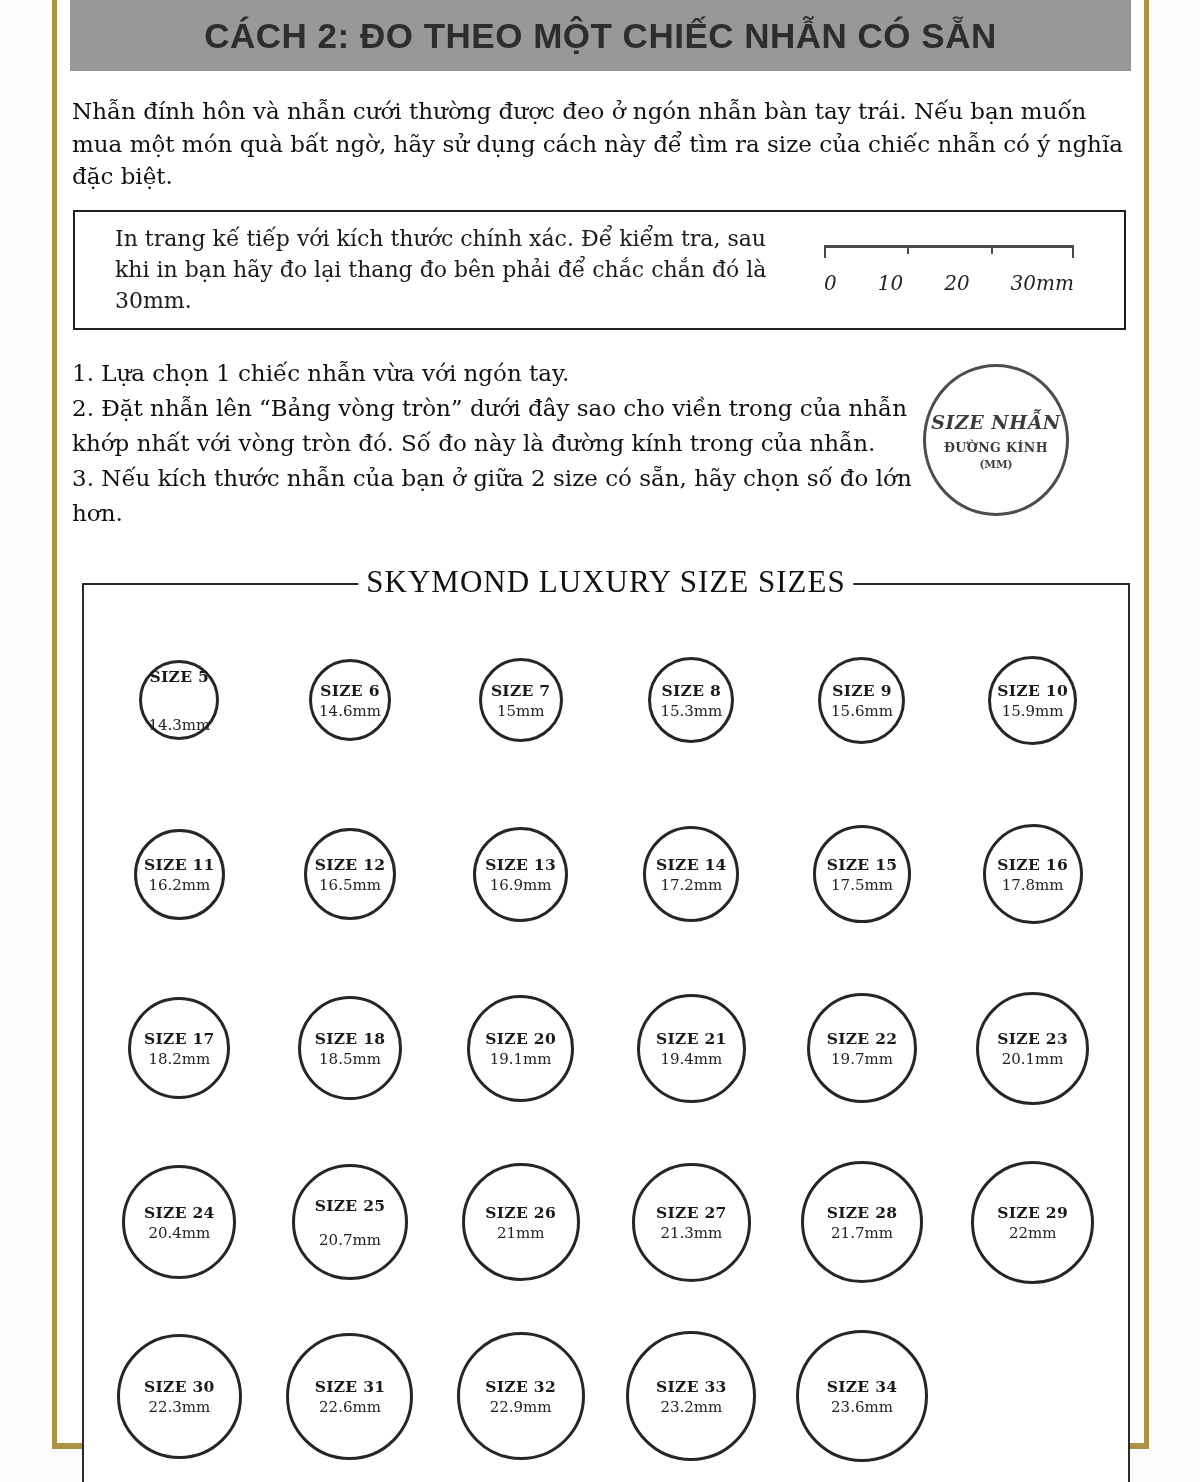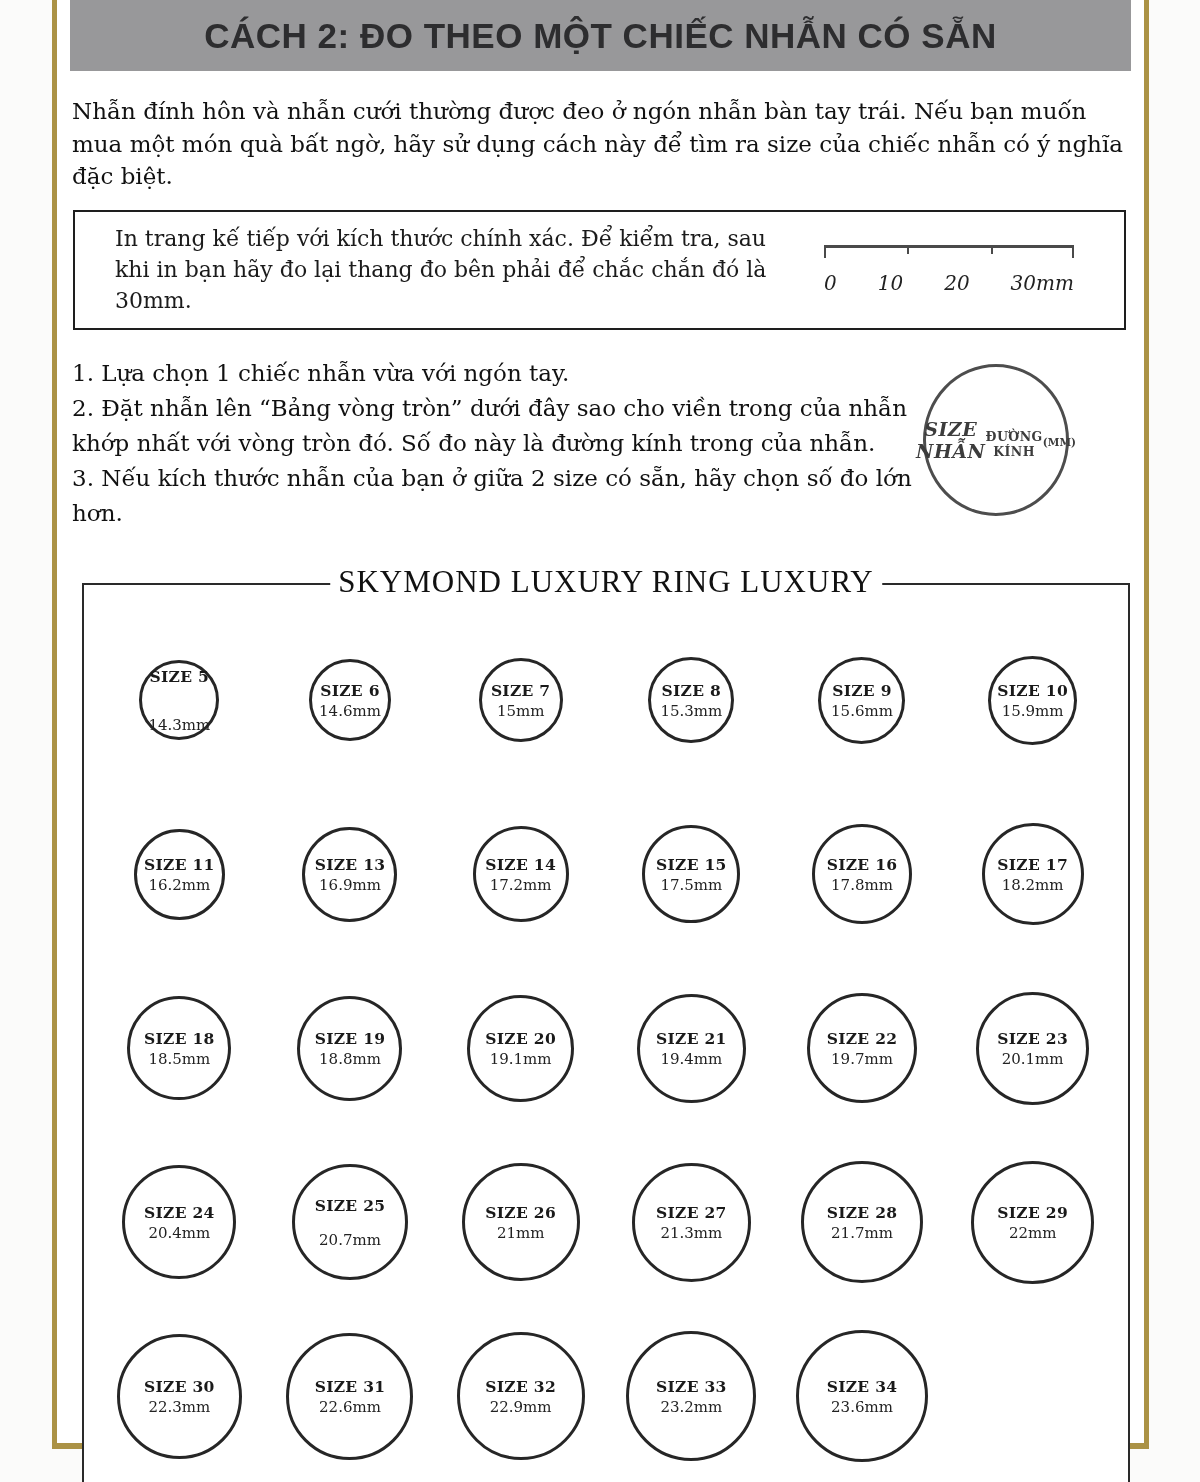--- a/index.html
+++ b/index.html
@@ -40,21 +40,21 @@
     display:flex; justify-content:space-between; margin-top:14px;
     font-style:italic; font-size:20px; color:#222;
   }
   .steps-row {
     margin:26px 15px 0 15px; display:flex; justify-content:space-between; align-items:flex-start;
   }
   .steps { width:850px; font-size:23px; line-height:1.52; color:#111; }
   .stamp {
     width:146px; height:152px; border:3px solid #4d4d4d; border-radius:50%;
     margin-right:60px; margin-top:8px;
-    display:flex; flex-direction:row; align-items:center; justify-content:center;
+    display:flex; flex-direction:column; align-items:center; justify-content:center;
     text-align:center; color:#3c3c3c;
   }
   .stamp .l1 { font-style:italic; font-weight:bold; font-size:19px; letter-spacing:.5px; }
   .stamp .l2 { font-weight:bold; font-size:12.5px; margin-top:7px; letter-spacing:.5px; }
   .stamp .l3 { font-weight:bold; font-size:10.5px; margin-top:3px; }
   .chart-box {
     position:relative; margin:52px 14px 0 25px; height:937px;
     border:2px solid #2a2a2a; background:#fff;
   }
   .chart-legend {
@@ -112,21 +112,21 @@
         <p>3. Nếu kích thước nhẫn của bạn ở giữa 2 size có sẵn, hãy chọn số đo lớn hơn.</p>
       </div>
       <div class="stamp">
         <div class="l1">SIZE NHẪN</div>
         <div class="l2">ĐƯỜNG KÍNH</div>
         <div class="l3">(MM)</div>
       </div>
     </div>
 
     <div class="chart-box">
-      <div class="chart-legend">SKYMOND LUXURY RING LUXURY</div>
+      <div class="chart-legend">SKYMOND LUXURY SIZE SIZES</div>
       <div class="ring-grid" id="ring-grid">
           <div>
             <div class="ring" style="width: 80px; height: 80px; gap: 28px;">
               <div class="ring-size">SIZE 5</div>
               <div class="ring-mm">14.3mm</div>
             </div>
           </div>
           <div>
             <div class="ring" style="width: 82px; height: 82px;">
               <div class="ring-size">SIZE 6</div>
@@ -157,20 +157,26 @@
               <div class="ring-mm">15.9mm</div>
             </div>
           </div>
           <div>
             <div class="ring" style="width: 91px; height: 91px;">
               <div class="ring-size">SIZE 11</div>
               <div class="ring-mm">16.2mm</div>
             </div>
           </div>
           <div>
+            <div class="ring" style="width: 92px; height: 92px;">
+              <div class="ring-size">SIZE 12</div>
+              <div class="ring-mm">16.5mm</div>
+            </div>
+          </div>
+          <div>
             <div class="ring" style="width: 95px; height: 95px;">
               <div class="ring-size">SIZE 13</div>
               <div class="ring-mm">16.9mm</div>
             </div>
           </div>
           <div>
             <div class="ring" style="width: 96px; height: 96px;">
               <div class="ring-size">SIZE 14</div>
               <div class="ring-mm">17.2mm</div>
             </div>
@@ -193,26 +199,20 @@
               <div class="ring-mm">18.2mm</div>
             </div>
           </div>
           <div>
             <div class="ring" style="width: 104px; height: 104px;">
               <div class="ring-size">SIZE 18</div>
               <div class="ring-mm">18.5mm</div>
             </div>
           </div>
           <div>
-            <div class="ring" style="width: 105px; height: 105px;">
-              <div class="ring-size">SIZE 19</div>
-              <div class="ring-mm">18.8mm</div>
-            </div>
-          </div>
-          <div>
             <div class="ring" style="width: 107px; height: 107px;">
               <div class="ring-size">SIZE 20</div>
               <div class="ring-mm">19.1mm</div>
             </div>
           </div>
           <div>
             <div class="ring" style="width: 109px; height: 109px;">
               <div class="ring-size">SIZE 21</div>
               <div class="ring-mm">19.4mm</div>
             </div>

